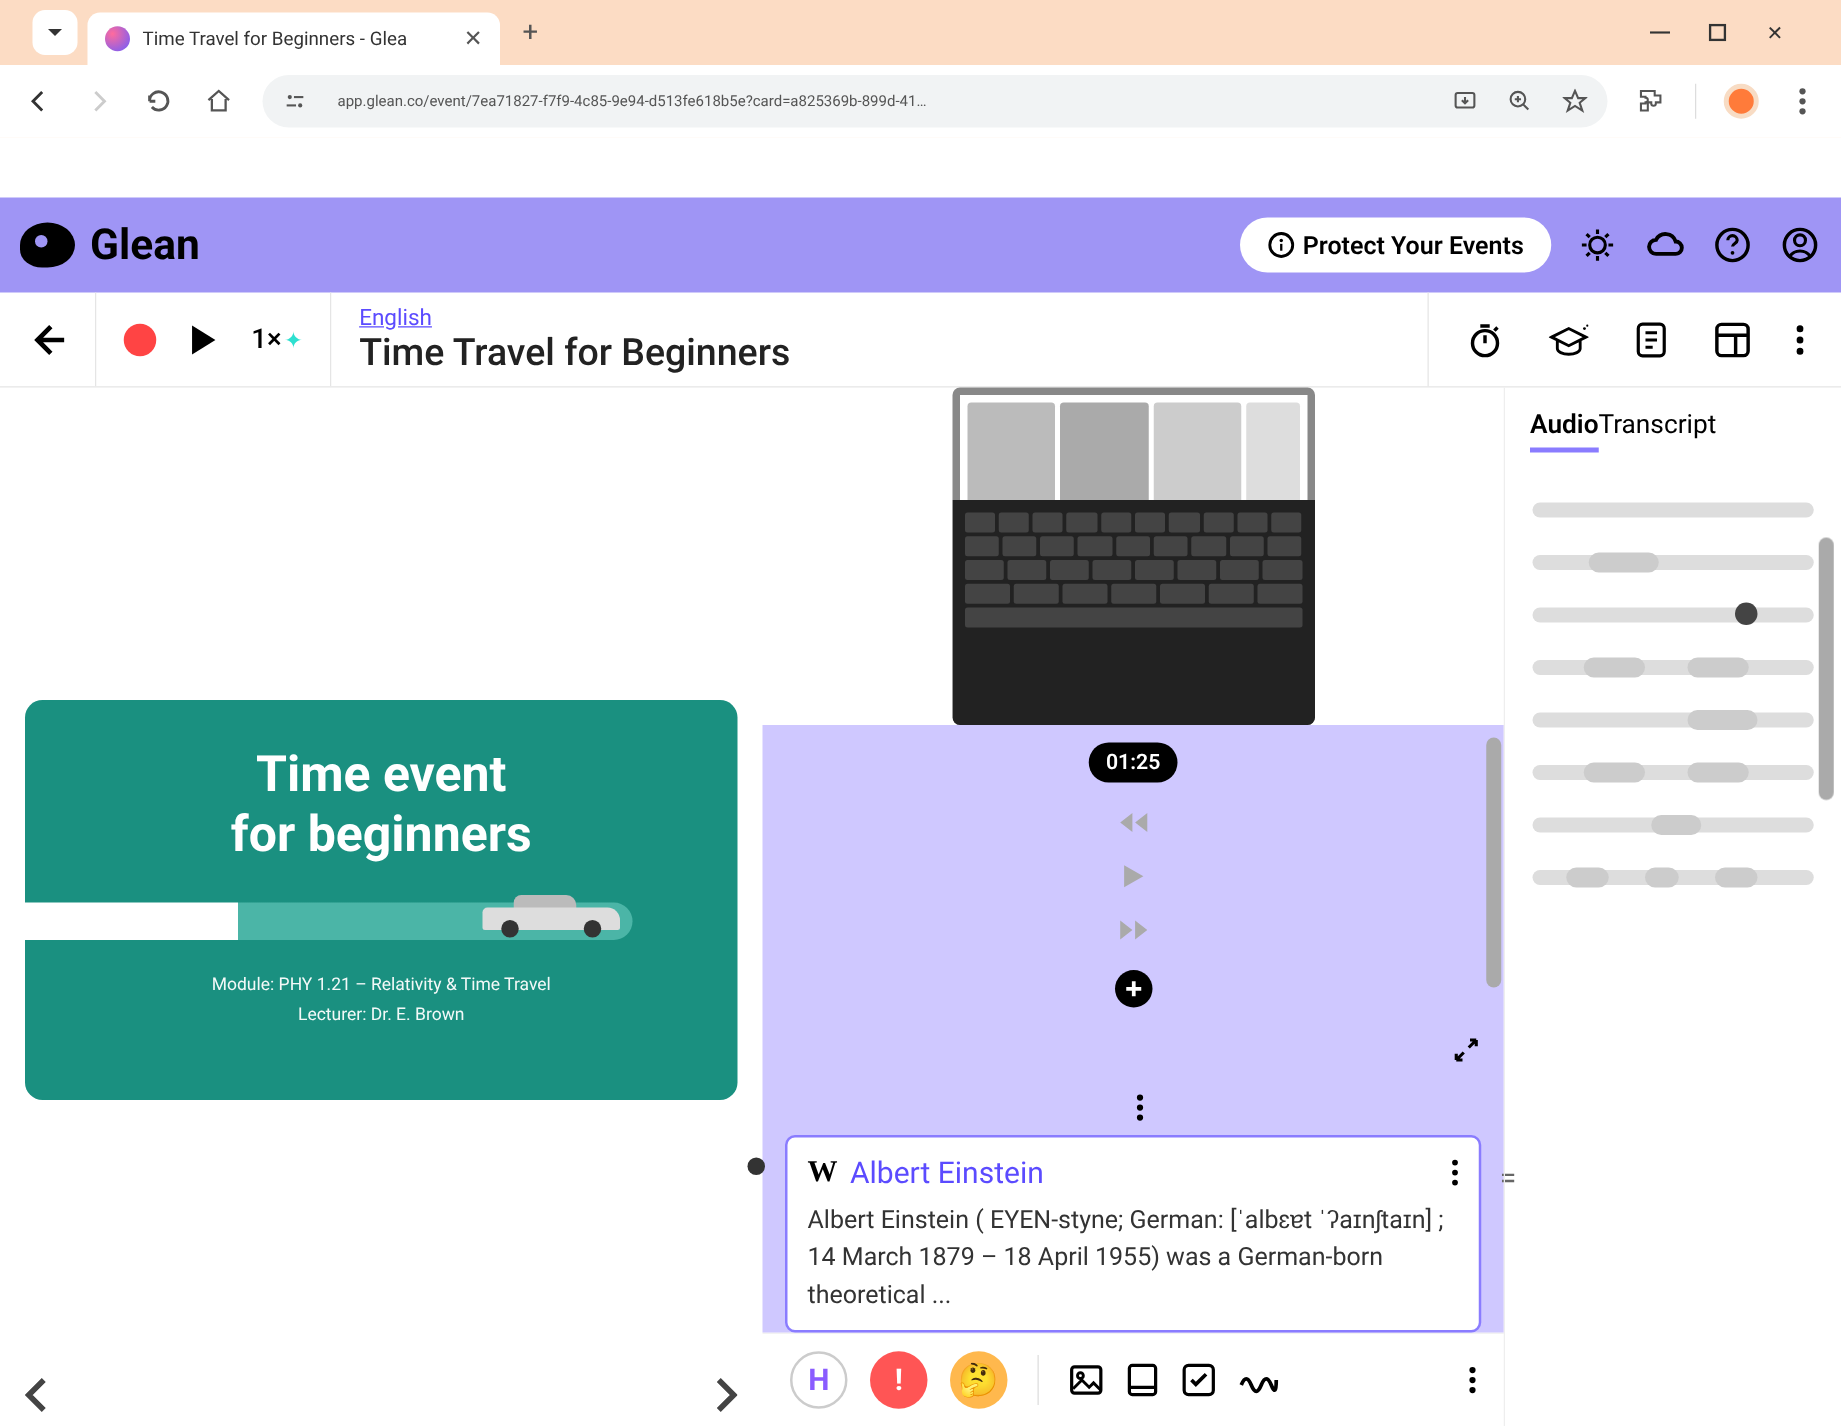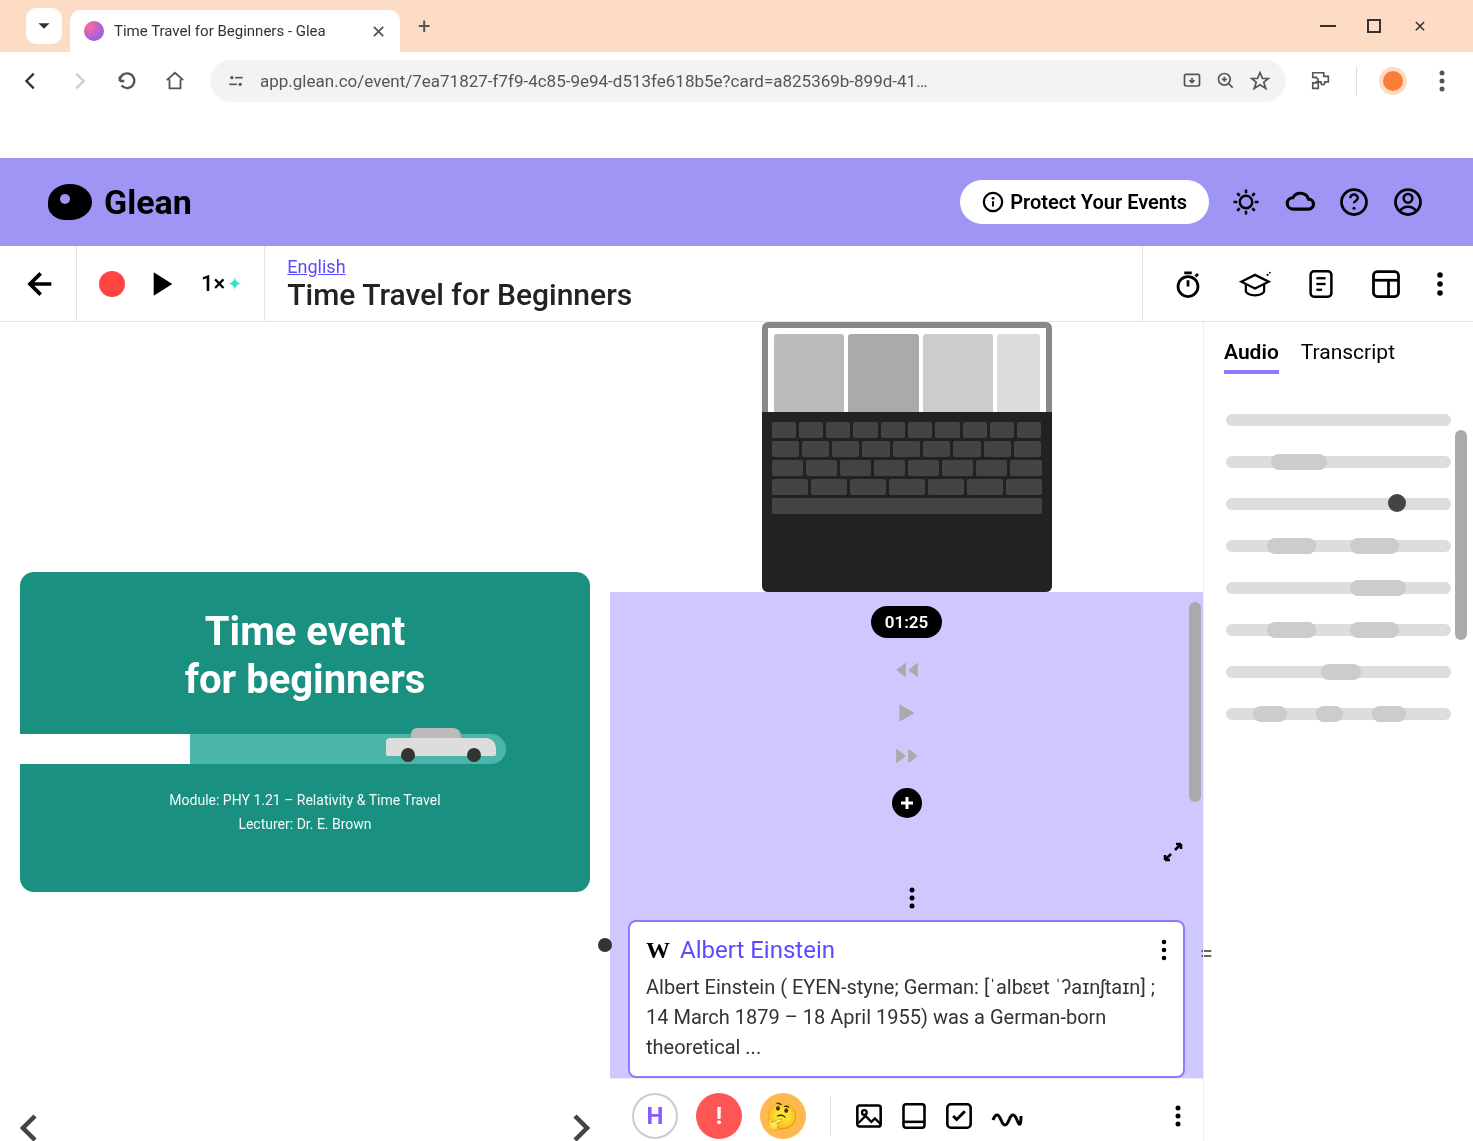--- a/index.html
+++ b/index.html
@@ -13,30 +13,30 @@
 .tab-favicon { width: 20px; height: 20px; background: radial-gradient(circle at 30% 30%, #ff6b9d, #6b5bff); border-radius: 50%; }
 .tab-title { font-size: 15px; color: #333; white-space: nowrap; overflow: hidden; text-overflow: ellipsis; flex:1;}
 .tab-close { font-size:18px; color:#555; cursor:pointer;}
 .new-tab { font-size: 22px; color: #555; cursor: pointer; padding:0 10px;}
 .window-controls { margin-left: auto; display: flex; gap: 28px; padding-right: 18px; font-size: 16px; color:#333;}
 .wc-btn { width:18px; height:18px; display:flex; align-items:center; justify-content:center; cursor:pointer;}
 
 .nav-bar { display:flex; align-items:center; height:58px; background:#fff; padding:0 18px; gap:22px;}
 .nav-icon { width:26px; height:26px; display:flex; align-items:center; justify-content:center; color:#555; cursor:pointer;}
 .nav-icon.disabled { color: #ccc; }
-.address-bar { flex:1; display:flex; align-items:center; background:#f1f3f4; border-radius:24px; height:42px; padding:0 16px; gap:14px; color:#555; font-size:17px;}
+.address-bar { flex:1; display:flex; align-items:center; background:#f1f3f4; border-radius:24px; height:42px; padding:0 16px; gap:24px; color:#555; font-size:12px;}
 .address-text { flex:1; overflow:hidden; white-space:nowrap; text-overflow:ellipsis;}
 .addr-icon { color:#555; cursor:pointer;}
 .profile-icon { width:28px; height:28px; border-radius:50%; background:#ff7b3a; border:4px solid #f8dcc4; }
 
 
 .frame-spacer { height:48px; background:#fff; }
 
 
-.app-header { background:#9f95f5; height:88px; display:flex; align-items:center; padding:0 48px; gap:20px;}
+.app-header { background:#9f95f5; height:76px; display:flex; align-items:center; padding:0 16px; gap:20px;}
 .logo { display:flex; align-items:center; gap:12px;}
 .logo-mark { width:44px;height:36px;background:#000;border-radius:50% 50% 50% 40%;position:relative;}
 .logo-mark::after{content:'';position:absolute;width:10px;height:10px;background:#9f95f5;border-radius:50%;top:10px;left:12px;}
 .logo-text { font-size:34px; font-weight:700; color:#000;}
 .protect-pill { margin-left:auto; background:#fff; border-radius:24px; padding:10px 22px; display:flex; align-items:center; gap:6px; font-weight:600; font-size:20px;}
 .hdr-icon { width:34px; height:34px; display:flex; align-items:center; justify-content:center; color:#000; cursor:pointer;}
 
 
 .event-toolbar { height:76px; display:flex; align-items:center; border-bottom:1px solid #e5e5e5; }
 .tb-section { display:flex; align-items:center; height:100%; padding:0 22px; gap:26px;}
@@ -97,21 +97,21 @@
 .circ-btn.h { color:#8a5cff;}
 .circ-btn.excl { background:#ff5555; color:#fff; border:none;}
 .circ-btn.think { background:#ffb84d; border:none; font-size:26px;}
 .divider { width:1px; height:40px; background:#ddd; margin:0 6px;}
 .tool-icon { cursor:pointer; color:#222;}
 .compose-menu { margin-left:auto; cursor:pointer;}
 .text-input { margin-top:16px; border:2px solid #ccc; border-radius:10px; padding:16px 18px; font-size:24px; color:#999; height:86px;}
 
 
 .right-pane { width:270px; border-left:1px solid #eee; padding:18px 20px;}
-.tabs { display:flex; gap:22px; font-size:21px; margin-bottom:30px;}
+.tabs { display:flex; font-size:21px; margin-bottom:30px;}
 .tab-item { cursor:pointer; padding-bottom:6px;}
 .tab-item.active { font-weight:600; border-bottom:4px solid #8a7cff;}
 .audio-bars { display:flex; flex-direction:column; gap:30px; padding:10px 2px;}
 .audio-track { height:12px; background:#ddd; border-radius:6px; position:relative;}
 .audio-seg { position:absolute; top:-2px; height:16px; background:#ccc; border-radius:8px;}
 .audio-marker { position:absolute; top:-4px; width:18px;height:18px;background:#444;border-radius:50%;}
 .right-scroll { position:absolute; right:3px; width:12px; height:210px; background:#aaa; border-radius:6px; top:430px;}
 
 svg { display:block; }
 </style>

